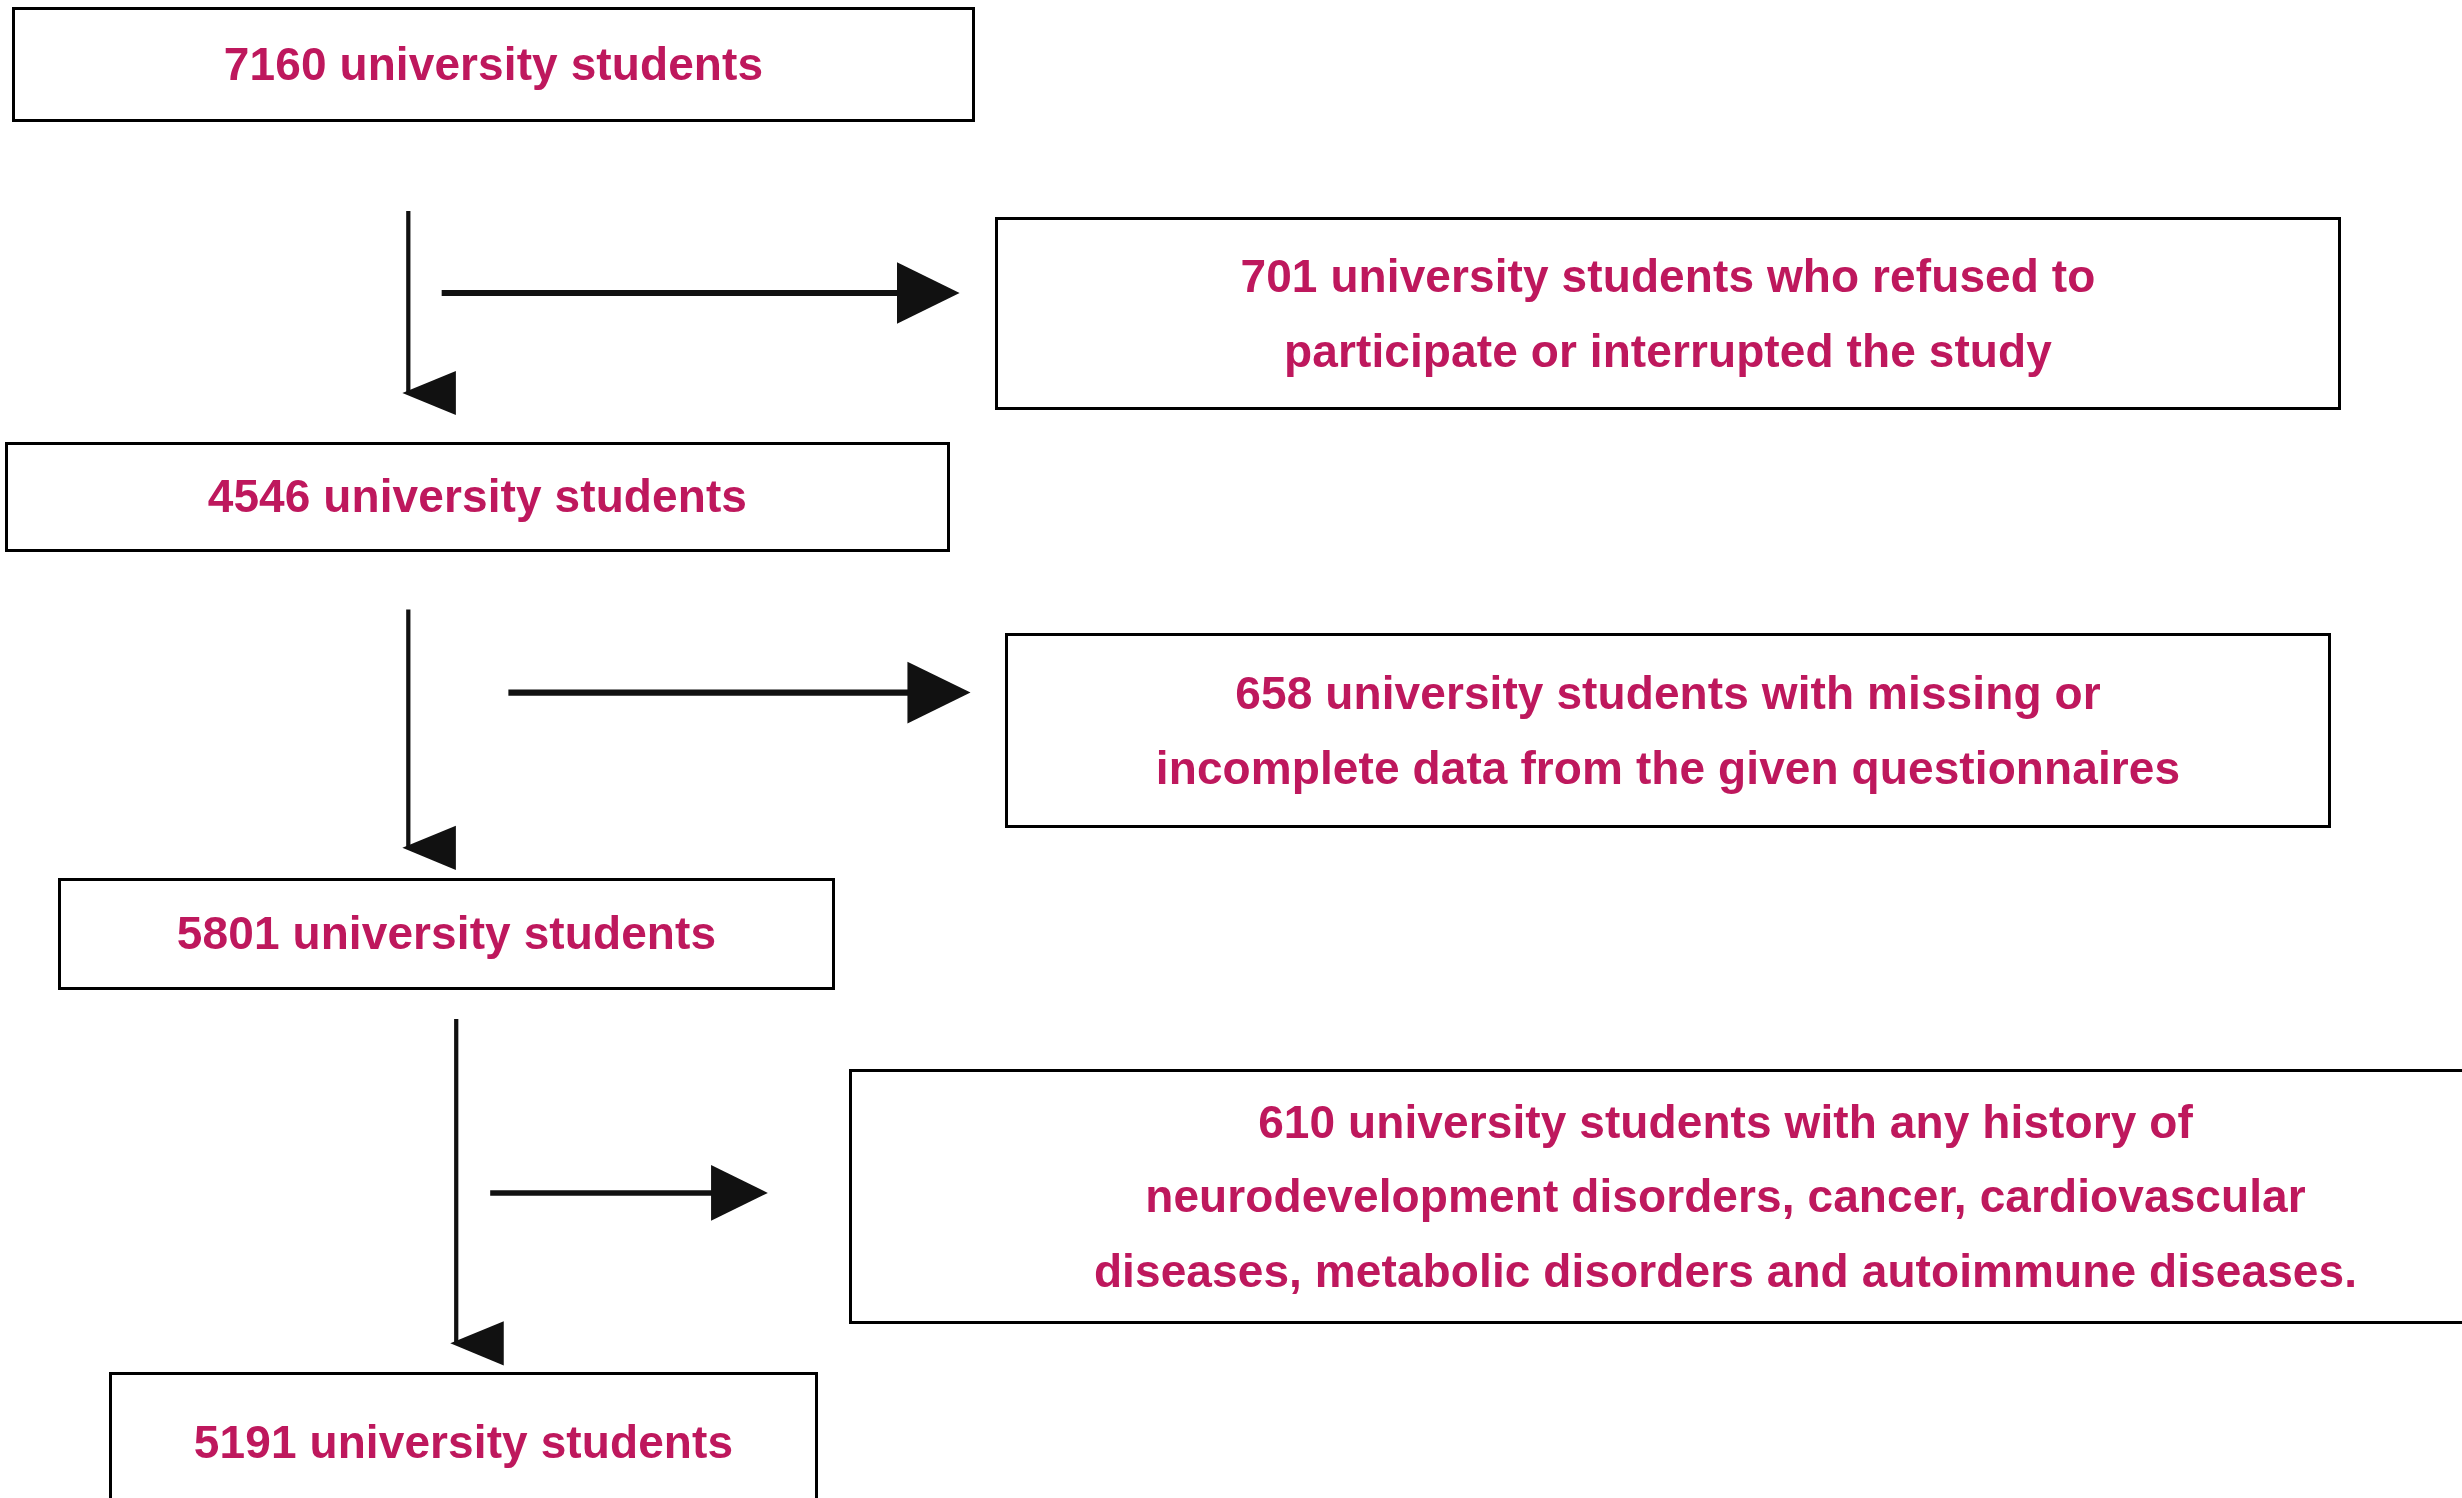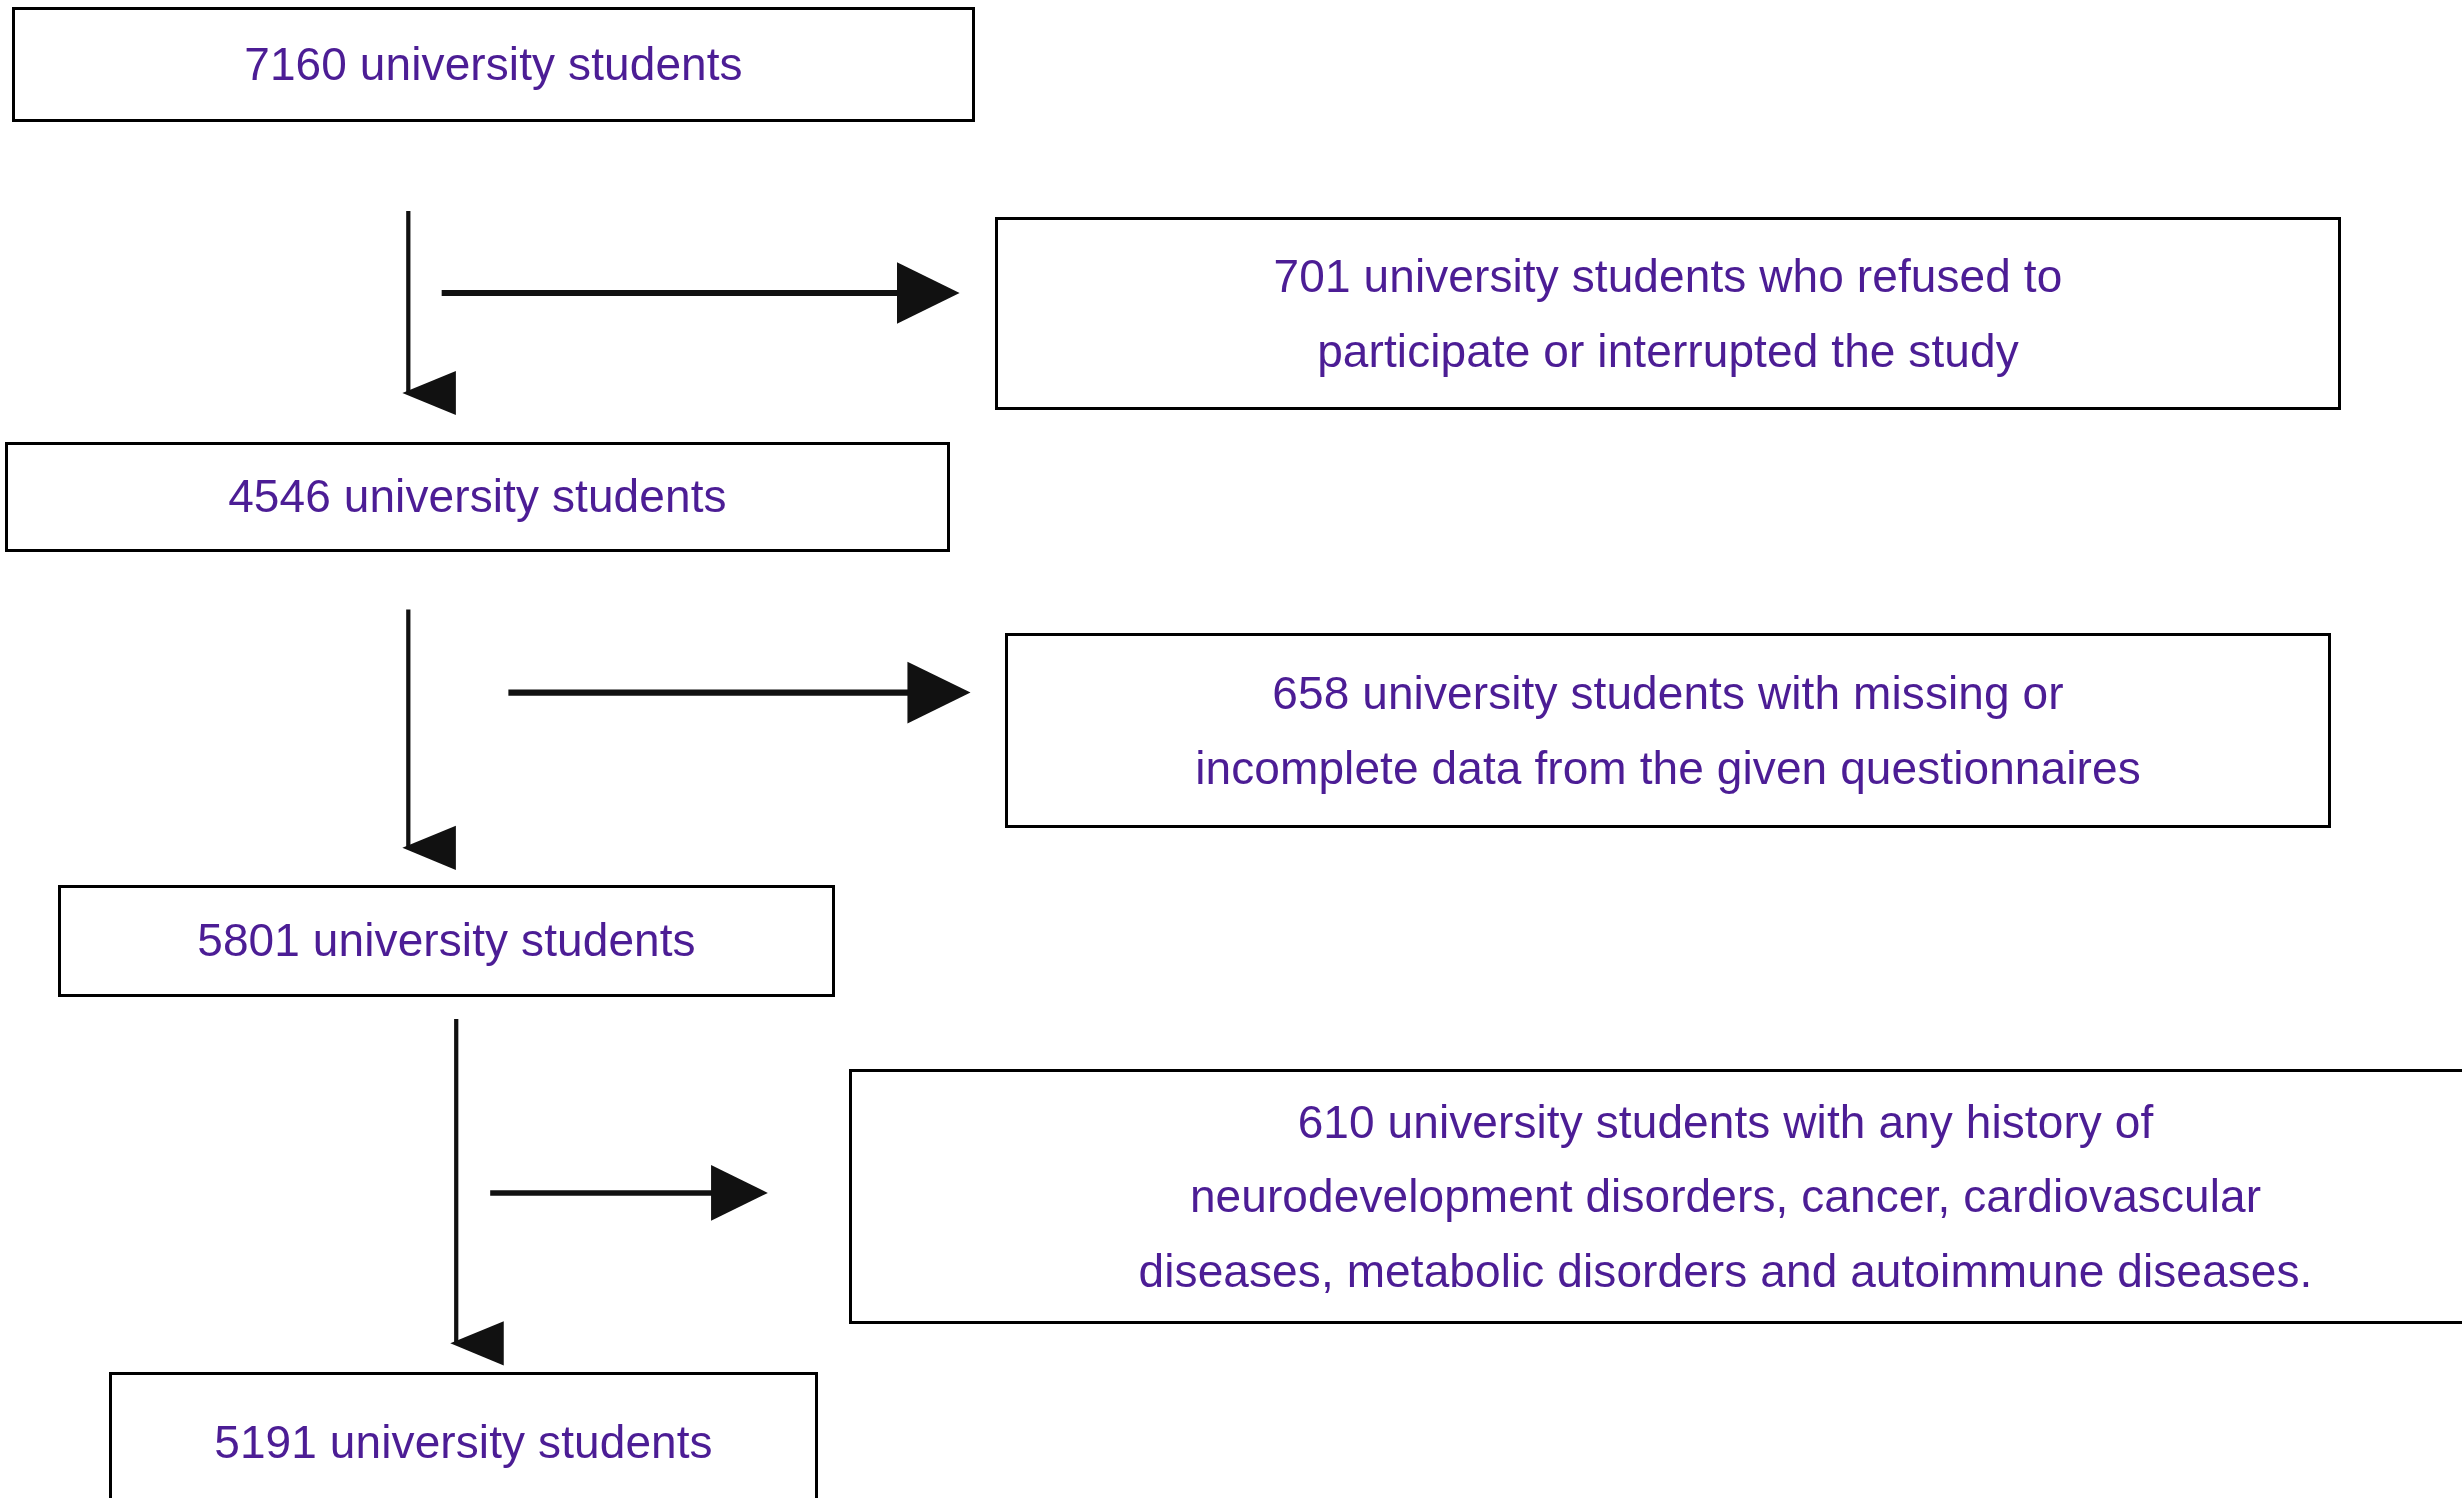--- a/index.html
+++ b/index.html
@@ -21,24 +21,24 @@
     border: 3.6px solid #000000;
     background: #ffffff;
     display: flex;
     align-items: center;
     justify-content: center;
     text-align: center;
   }
   .flow-box .box-text {
     display: block;
     width: 100%;
-    color: #4c1d95;
+    color: #be185d;
     font-size: 45px;
     line-height: 1.62;
-    font-weight: 400;
+    font-weight: 700;
     letter-spacing: 0.1px;
     white-space: pre-line;
     padding: 0 11px;
     box-sizing: border-box;
     text-align: center;
   }
   .box-main .box-text { font-size: 46px; line-height: 1.2; }
   .box-excl .box-text { font-size: 46px; line-height: 1.62; }
 
   .arrow-svg {
@@ -90,21 +90,21 @@
 
   <div class="flow-box box-main" style="left:4.9px; top:442px; width:945px; height:110px;">
     <span class="box-text">4546 university students</span>
   </div>
 
   <div class="flow-box box-excl" style="left:1005px; top:633px; width:1326px; height:195px;">
     <span class="box-text">658 university students with missing or
 incomplete data from the given questionnaires</span>
   </div>
 
-  <div class="flow-box box-main" style="left:58px; top:878px; width:777px; height:112px;margin-top:7px;">
+  <div class="flow-box box-main" style="left:58px; top:878px; width:777px; height:112px;">
     <span class="box-text">5801 university students</span>
   </div>
 
   <div class="flow-box box-excl" style="left:849px; top:1069px; width:1753px; height:255px;">
     <span class="box-text">610 university students  with any history of
 neurodevelopment  disorders, cancer, cardiovascular
 diseases, metabolic disorders and autoimmune diseases.</span>
   </div>
 
   <div class="flow-box box-main" style="left:109px; top:1372px; width:709px; height:142px;">

